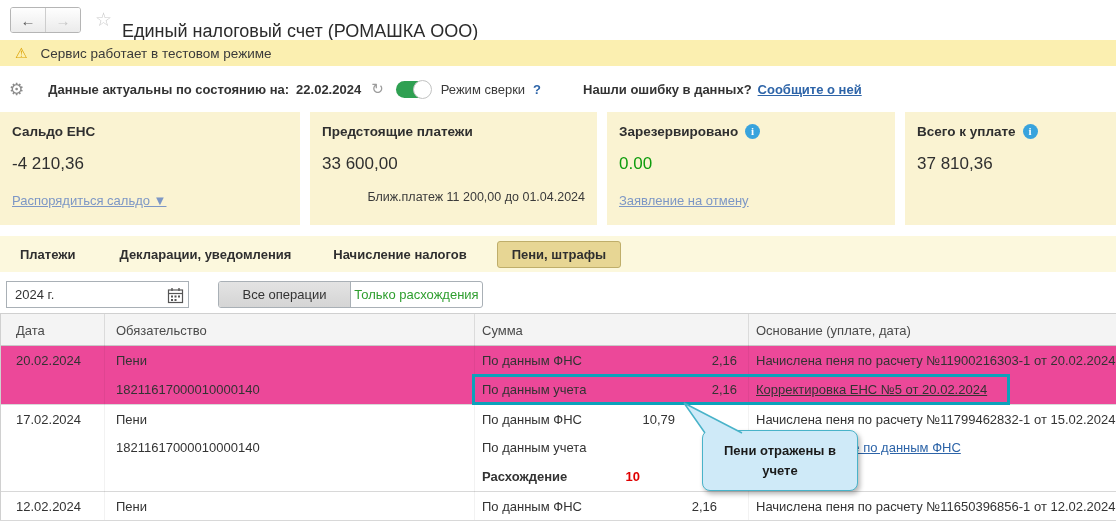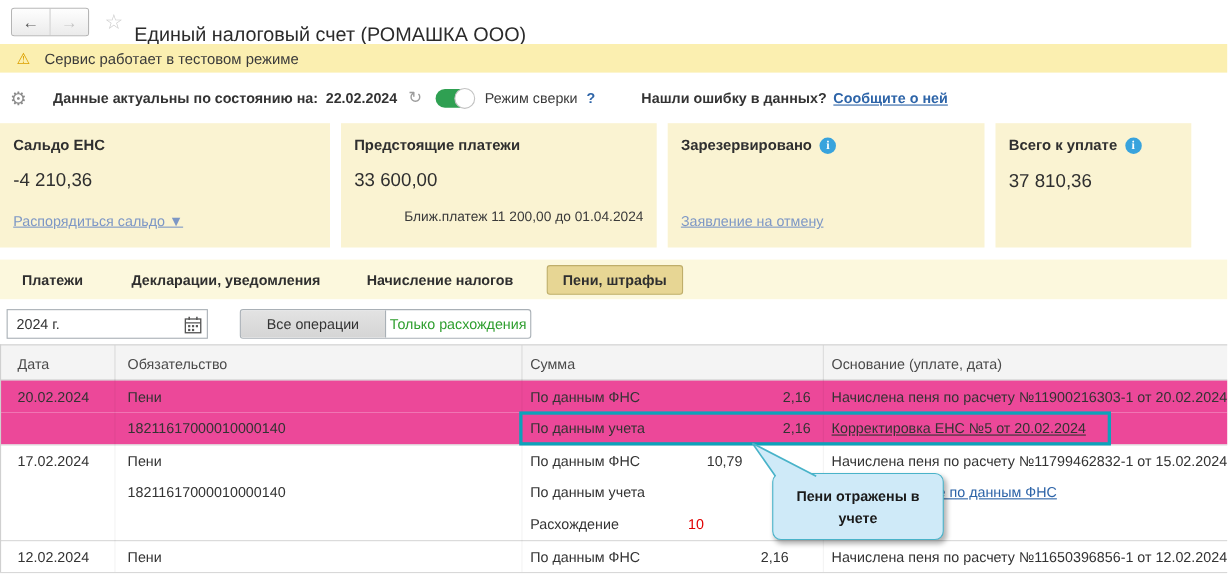--- a/index.html
+++ b/index.html
@@ -32,21 +32,21 @@
                 background:#fff;border:1px solid #c3c3c3;box-sizing:border-box;}
   .mode-label{margin-left:10px;color:#3a3a3a;}
   .help-q{margin-left:8px;color:#2d64a8;font-weight:bold;cursor:pointer;}
   .err-label{margin-left:42px;font-weight:bold;}
   .link{color:#2d64a8;text-decoration:underline;cursor:pointer;}
   .err-link{margin-left:6px;font-weight:bold;}
 
   
   .card{position:absolute;top:112px;height:113px;background:#faf3d2;box-sizing:border-box;padding:12px;}
   .card1{left:0;width:300px;}  .card2{left:310px;width:287px;}
-  .card3{left:607px;width:288px;}  .card4{left:905px;width:178px;}
+  .card3{left:607px;width:288px;}  .card4{left:905px;width:211px;}
   .card-title{font-weight:bold;font-size:13.5px;color:#2f2f2f;}
   .card-value{margin-top:15px;font-size:17px;color:#2f2f2f;}
   .value-green{color:#0d9c0d;}
   .card-link{position:absolute;left:12px;bottom:17px;color:#7d97c5;text-decoration:underline;cursor:pointer;}
   .card-note{position:absolute;right:12px;bottom:21px;font-size:12.5px;color:#3a3a3a;}
   .info-badge{display:inline-block;width:15px;height:15px;border-radius:50%;background:#38a3dd;color:#fff;
               font-size:11px;font-weight:bold;text-align:center;line-height:15px;margin-left:7px;
               vertical-align:1px;cursor:pointer;font-family:"Liberation Serif",serif;}
 
   
@@ -72,21 +72,21 @@
          border-top:1px solid #d0d0d0;border-bottom:1px solid #c8c8c8;color:#4a4a4a;}
   .hcell{position:absolute;top:9px;white-space:nowrap;cursor:pointer;}
   .h1{left:16px;} .h2{left:116px;} .h3{left:482px;} .h4{left:756px;}
   .vline{position:absolute;width:1px;background:rgba(0,0,0,0.10);}
   .vl-head{top:0;height:33px;} .vl-body{top:33px;height:174px;background:rgba(0,0,0,0.05);}
   .vx0{left:0;top:0;height:207px;background:#d0d0d0;}
   .vx1{left:104px;} .vx2{left:474px;} .vx3{left:748px;}
   .row{position:absolute;left:0;width:1116px;height:29px;}
   .row-yellow{background:#ec4899;}
   .row-sep{border-top:1px solid #d8d8d8;box-sizing:border-box;}
-  .r0{top:33px;} .r1{top:62px;} .r2{top:91px;} .r3{top:120px;} .r4{top:149px;} .r5{top:178px;}
+  .r0{top:33px;} .r1{top:62px;} .r2{top:91px;} .r3{top:120px;} .r4{top:149px;font-weight:bold;} .r5{top:178px;}
   .bottomline{position:absolute;left:0;top:207px;width:1116px;height:1px;background:#d8d8d8;}
   .c{position:absolute;top:7px;white-space:nowrap;}
   .c-date{left:16px;} .c-obl{left:116px;} .c-sl{left:482px;}
   .c-sv{left:560px;width:177px;text-align:right;}
   .sv-b{width:115px;} .sv-c{width:80px;} .sv-d{width:157px;}
   .c-basis{left:756px;}
   .red{color:#e00000;}
   .link-dark{color:#333;text-decoration:underline;cursor:pointer;}
 
   
@@ -142,20 +142,21 @@
     <div class="card-value">-4 210,36</div>
     <span class="card-link">Распорядиться сальдо ▼</span>
   </div>
   <div class="card card2">
     <div class="card-title">Предстоящие платежи</div>
     <div class="card-value">33 600,00</div>
     <span class="card-note">Ближ.платеж 11 200,00 до 01.04.2024</span>
   </div>
   <div class="card card3">
     <div class="card-title"><span>Зарезервировано</span><span class="info-badge">i</span></div>
+    <div class="card-value value-green">0.00</div>
     <span class="card-link">Заявление на отмену</span>
   </div>
   <div class="card card4">
     <div class="card-title"><span>Всего к уплате</span><span class="info-badge">i</span></div>
     <div class="card-value">37 810,36</div>
   </div>
 
   <div class="tabsbar">
     <span class="tab tab1">Платежи</span>
     <span class="tab tab2">Декларации, уведомления</span>

